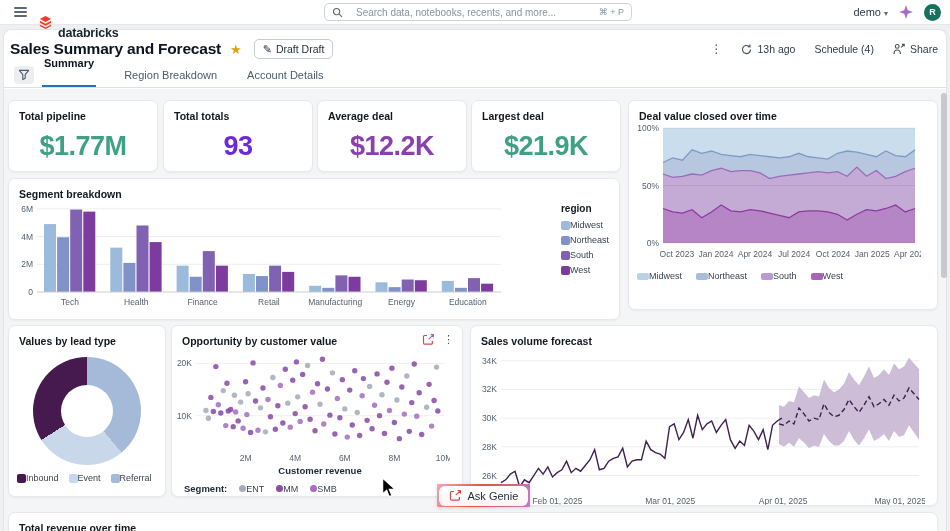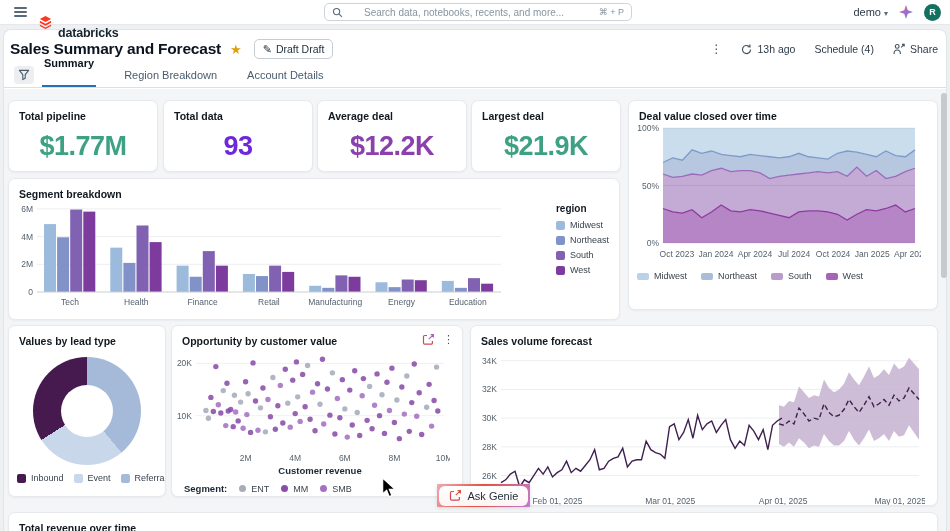--- a/index.html
+++ b/index.html
@@ -7,21 +7,21 @@
     font-family:"Liberation Sans","DejaVu Sans",sans-serif; background:#eef0f2; color:#11171f; }
 
   
   .topbar { position:absolute; left:0; top:0; width:950px; height:25px; background:#fff;
     border-bottom:1px solid #e5e7ea; z-index:30; }
   .hamburger { position:absolute; left:14px; top:7px; width:13px; height:11px; cursor:pointer; }
   .hamburger span { display:block; height:1.6px; background:#5a6a79; margin-bottom:2.6px; border-radius:1px; }
   .logo { position:absolute; left:38px; top:4px; display:flex; align-items:center; gap:5px; }
   .logo-text { font-size:12.5px; font-weight:bold; color:#16242f; letter-spacing:-0.2px;margin-top:22px; }
   .searchbar { position:absolute; left:324px; top:3px; width:308px; height:18px; background:#fff;
-    border:1px solid #cfd4da; border-radius:5px; display:flex; align-items:center; padding:0 7px; gap:21px; }
+    border:1px solid #cfd4da; border-radius:5px; display:flex; align-items:center; padding:0 7px; gap:13px; }
   .searchbar input { border:none; outline:none; flex:1; font-size:10px; color:#3a4a57; background:transparent;
     font-family:inherit; }
   .searchbar input::placeholder { color:#8795a1; }
   .search-shortcut { font-size:9px; color:#8795a1; white-space:nowrap; }
   .topbar-right { position:absolute; right:9px; top:0; height:24px; display:flex; align-items:center; gap:11px; }
   .user-menu { font-size:11px; color:#2e3b47; display:flex; align-items:flex-end; gap:3px; cursor:pointer; }
   .user-menu .caret { font-size:8px; color:#5a6a79; }
   .avatar { width:17px; height:17px; border-radius:50%; background:#15715f; color:#fff; font-size:9px;
     font-weight:bold; display:flex; align-items:center; justify-content:center; cursor:pointer; }
 
@@ -53,21 +53,21 @@
     box-shadow:0 1px 2px rgba(27,49,57,.05); z-index:3; overflow:hidden; }
   .card-title { font-size:10.5px; font-weight:bold; color:#101820; padding:9px 10px 0; }
   .card-subtitle { font-size:10px; color:#323f4b; padding:2px 10px 0; }
   .kpi-value { font-size:27px; font-weight:bold; text-align:center; margin-top:9px; letter-spacing:-0.5px; }
 
   svg text { font-family:"Liberation Sans","DejaVu Sans",sans-serif; }
   .tick { font-size:8.5px; fill:#55626e; }
   .axis-title { font-size:9.5px; font-weight:bold; fill:#1b2733; }
 
   .legend-row { display:flex; align-items:center; gap:14px; padding:3px 12px; }
-  .legend-item { display:flex; align-items:center; gap:5px; font-size:9px; color:#39434e; cursor:pointer; }
+  .legend-item { display:flex; align-items:center; font-size:9px; color:#39434e; cursor:pointer; }
   .legend-swatch { width:12px; height:7px; border-radius:2px; }
   .legend-swatch.square { width:9px; height:9px; }
   .legend-dot { width:7px; height:7px; border-radius:50%; }
   .legend-col { position:absolute; right:10px; top:24px; display:flex; flex-direction:column; gap:5px; }
   .legend-title { font-size:10px; font-weight:bold; color:#101820; margin-bottom:1px; }
 
   .donut { position:relative; width:108px; height:108px; border-radius:50%; margin:10px auto 0; }
   .donut-hole { position:absolute; left:50%; top:50%; width:52px; height:52px; margin:-26px 0 0 -26px;
     border-radius:50%; background:#fff; }
 
@@ -169,21 +169,21 @@
   <div class="tab">Account Details</div>
 </div>
 
 <div class="content-bg"></div>
 
 <div class="card" style="left:8px;top:100px;width:150px;height:72px">
   <div class="card-title">Total pipeline</div>
   <div class="kpi-value" style="color: rgb(63, 161, 131);">$1.77M</div>
 </div>
 <div class="card" style="left:163px;top:100px;width:150px;height:72px">
-  <div class="card-title">Total data</div>
+  <div class="card-title">Total totals</div>
   <div class="kpi-value" style="color: #6d28d9;">93</div>
 </div>
 <div class="card" style="left:317px;top:100px;width:150px;height:72px">
   <div class="card-title">Average deal</div>
   <div class="kpi-value" style="color: rgb(139, 65, 173);">$12.2K</div>
 </div>
 <div class="card" style="left:471px;top:100px;width:150px;height:72px">
   <div class="card-title">Largest deal</div>
   <div class="kpi-value" style="color: rgb(63, 161, 131);">$21.9K</div>
 </div>

